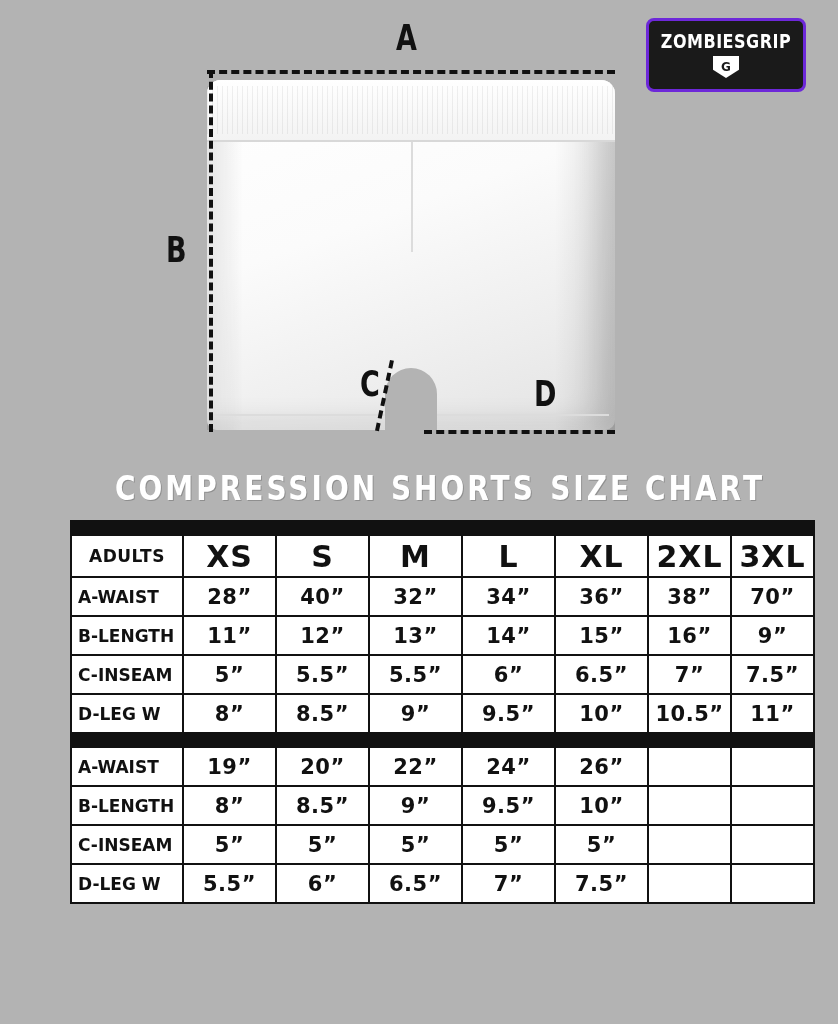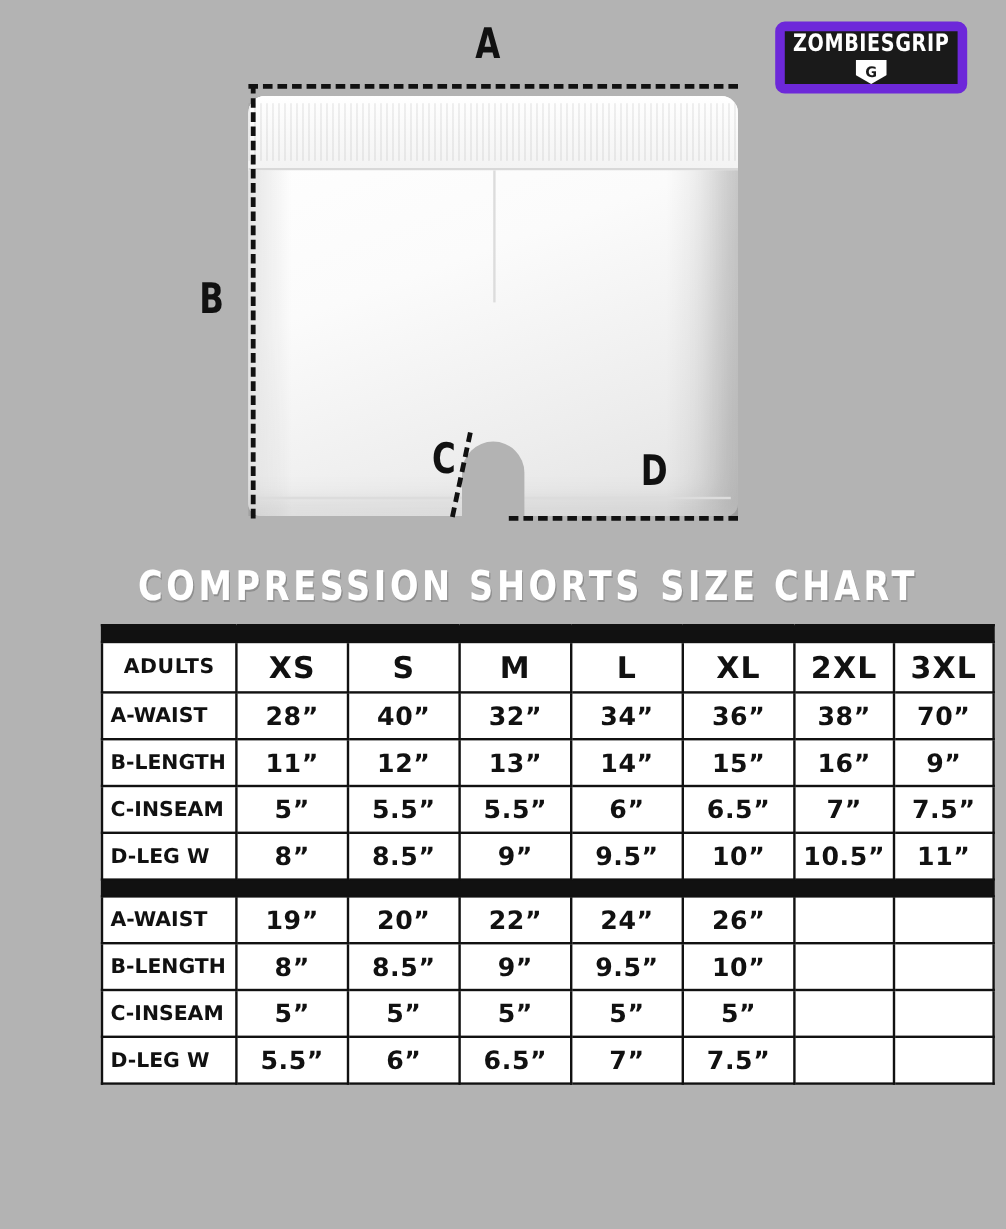--- a/index.html
+++ b/index.html
@@ -19,24 +19,24 @@
     position: absolute;
     left: 0; top: 0;
     width: 838px; height: 462px;
     background: #b3b3b3;
   }
 
   
   #brand-badge {
     position: absolute;
     right: 32px; top: 18px;
-    width: 160px; height: 60px;
+    width: 160px; height: 74px;
     background: #1a1a1a;
     border-radius: 8px;
-    border: 8px solid #6d28d9;
+    border: 3px solid #6d28d9;
     display: flex;
     flex-direction: column;
     align-items: center;
     justify-content: center;
     gap: 2px;
   }
   #brand-badge .brand-text {
     color: #ffffff;
     font-family: "DejaVu Sans", sans-serif;
     font-weight: bold;
@@ -157,21 +157,21 @@
     letter-spacing: 3px;
     transform: scaleY(1.22);
     text-shadow: 1px 1px 0 #8f8f8f;
   }
   #title-main { left: 100px; top: 10px; }
   #title-sub  { right: 88px; top: 10px; }
 
   
   #chart-wrap {
     position: absolute;
-    left: 84px; top: 520px;
+    left: 70px; top: 520px;
     width: 670px;
   }
   table.size-chart {
     border-collapse: collapse;
     table-layout: fixed;
     width: 670px;
     background: #ffffff;
   }
   table.size-chart td, table.size-chart th {
     border: 2px solid #111111;
@@ -186,21 +186,21 @@
   col.c-size-s { width: 83px; }
 
   tr.band-row td {
     background: #111111;
     border: 2px solid #111111;
     height: 14px;
     padding: 0;
   }
   tr.header-row td {
     height: 42px;
-    font-size: 25px;
+    font-size: 30px;
     transform: scaleY(1);
     letter-spacing: 1px;
   }
   tr.header-row td.rowlabel {
     font-size: 17px;
     letter-spacing: 0.5px;
   }
   tr.data-row td {
     height: 39px;
     font-size: 21px;

